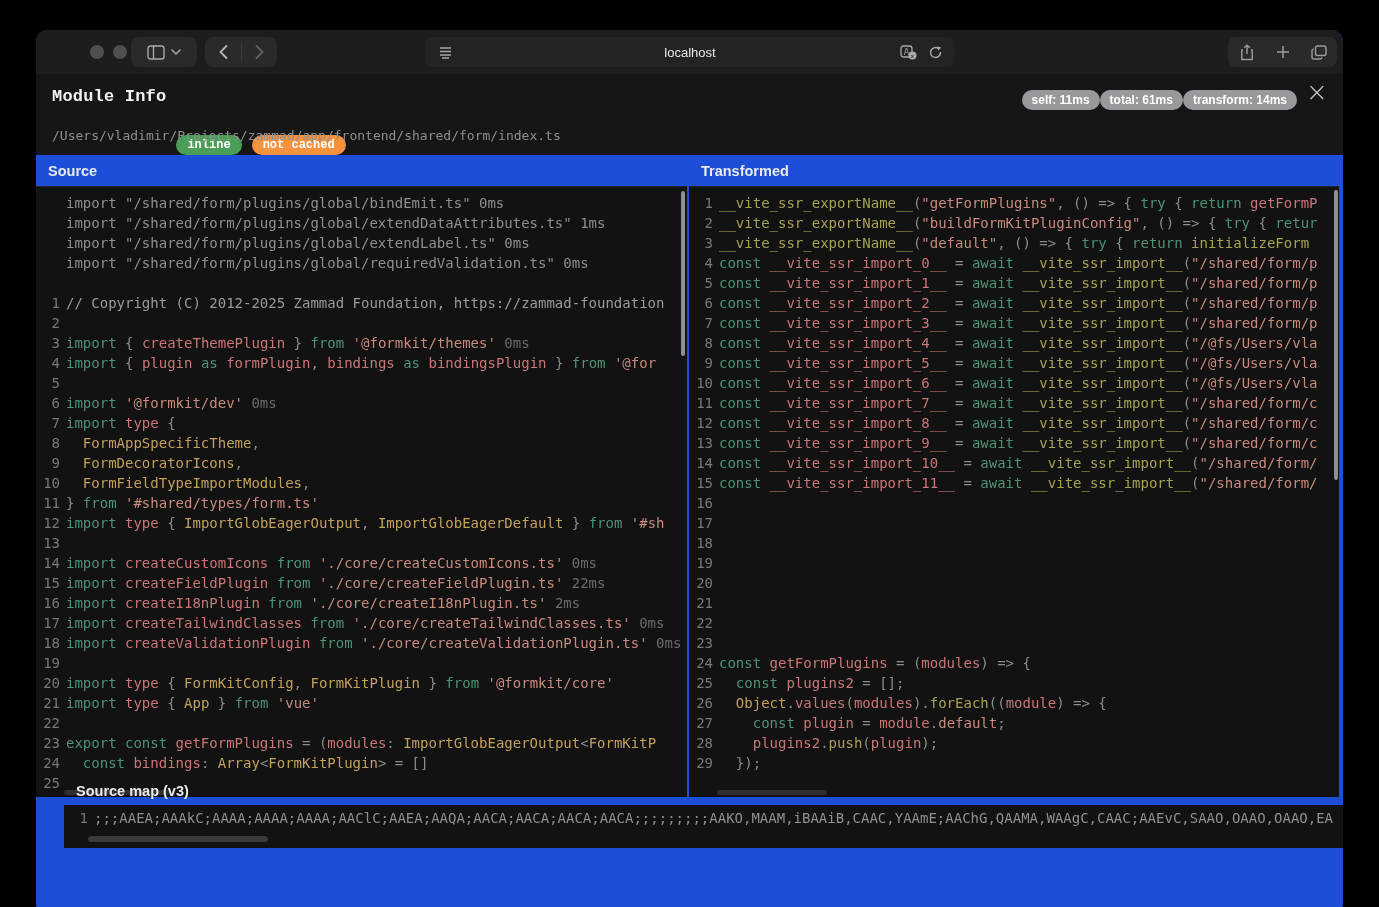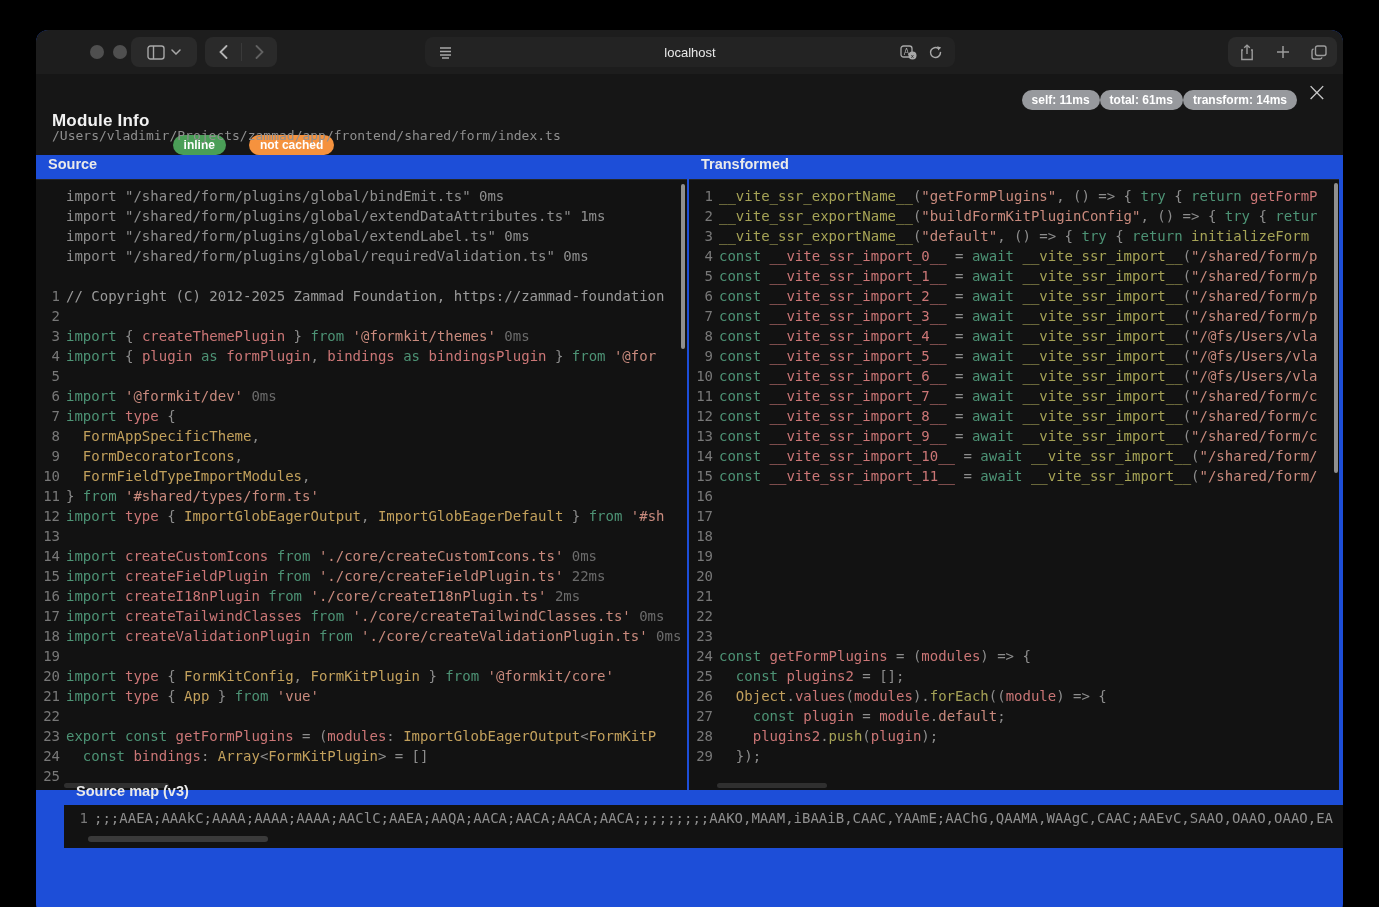--- a/index.html
+++ b/index.html
@@ -14,33 +14,33 @@
   .pill { position:absolute; top:7px; height:30px; background:#2a2a2a; border-radius:8px;
           display:flex; align-items:center; justify-content:center; }
   .icon-btn { display:flex; align-items:center; justify-content:center; height:100%; cursor:default; }
   .urlbar { position:absolute; left:389px; top:7px; width:530px; height:30px; background:#232323;
             border-radius:8px; display:flex; align-items:center; }
   .url-text { position:absolute; left:0; right:0; text-align:center; color:#e8e8e8; font-size:13px; }
   svg.glyph { display:block; }
 
   
   .mod-header { position:relative; height:81px; background:#161616; }
-  .title-row { position:absolute; left:16px; top:13px; display:flex; align-items:center; gap:23px; }
+  .title-row { position:absolute; left:16px; top:13px; display:flex; align-items:flex-start; gap:10px;font-family:Liberation Mono, monospace; }
   .mod-title { color:#f2f2f2; font-size:17px; font-weight:700; letter-spacing:.2px; }
   .badge { color:#fff; font-size:12px; font-weight:700; padding:3px 11px; border-radius:11px;margin-top:48px; }
   .metrics { position:absolute; right:46px; top:16px; display:flex; }
   .metric-pill { color:#fff; font-size:12px; font-weight:700; padding:3px 10px; border-radius:10px; background:#97999d; }
   .close-x { position:absolute; right:12px; top:4px; color:#c9c9c9; font-size:26px; font-weight:300;
              width:28px; height:28px; line-height:28px; text-align:center; cursor:default;
              font-family:"DejaVu Sans", sans-serif; }
   .mod-path { position:absolute; left:16px; top:54px; color:#8f8f8f; font-size:13px;
               font-family:"DejaVu Sans Mono", monospace; }
 
   
-  .panels { position:absolute; left:0; top:118px; width:1307px; height:643px; display:flex; gap:2px; }
+  .panels { position:absolute; left:0; top:125px; width:1307px; height:643px; display:flex; gap:2px; }
   .panel { position:relative; }
   .panel.src { width:651px; }
   .panel.tr  { width:650px; }
   .panel-title { height:32px; line-height:32px; padding-left:12px; color:#eaeaea;
                  font-size:14.5px; font-weight:700; border-bottom:1px solid #262626; }
   .code-area { position:relative; height:610px; background:#121212; overflow:hidden; padding-top:6px; }
   .code-line { display:flex; height:20px; font-family:"DejaVu Sans Mono", monospace; font-size:14px; line-height:20px; white-space:pre; }
   .gutter { width:30px; flex:0 0 30px; text-align:right; padding-right:6px; color:#787878; }
   .code-text { flex:1; overflow:hidden; }
 

